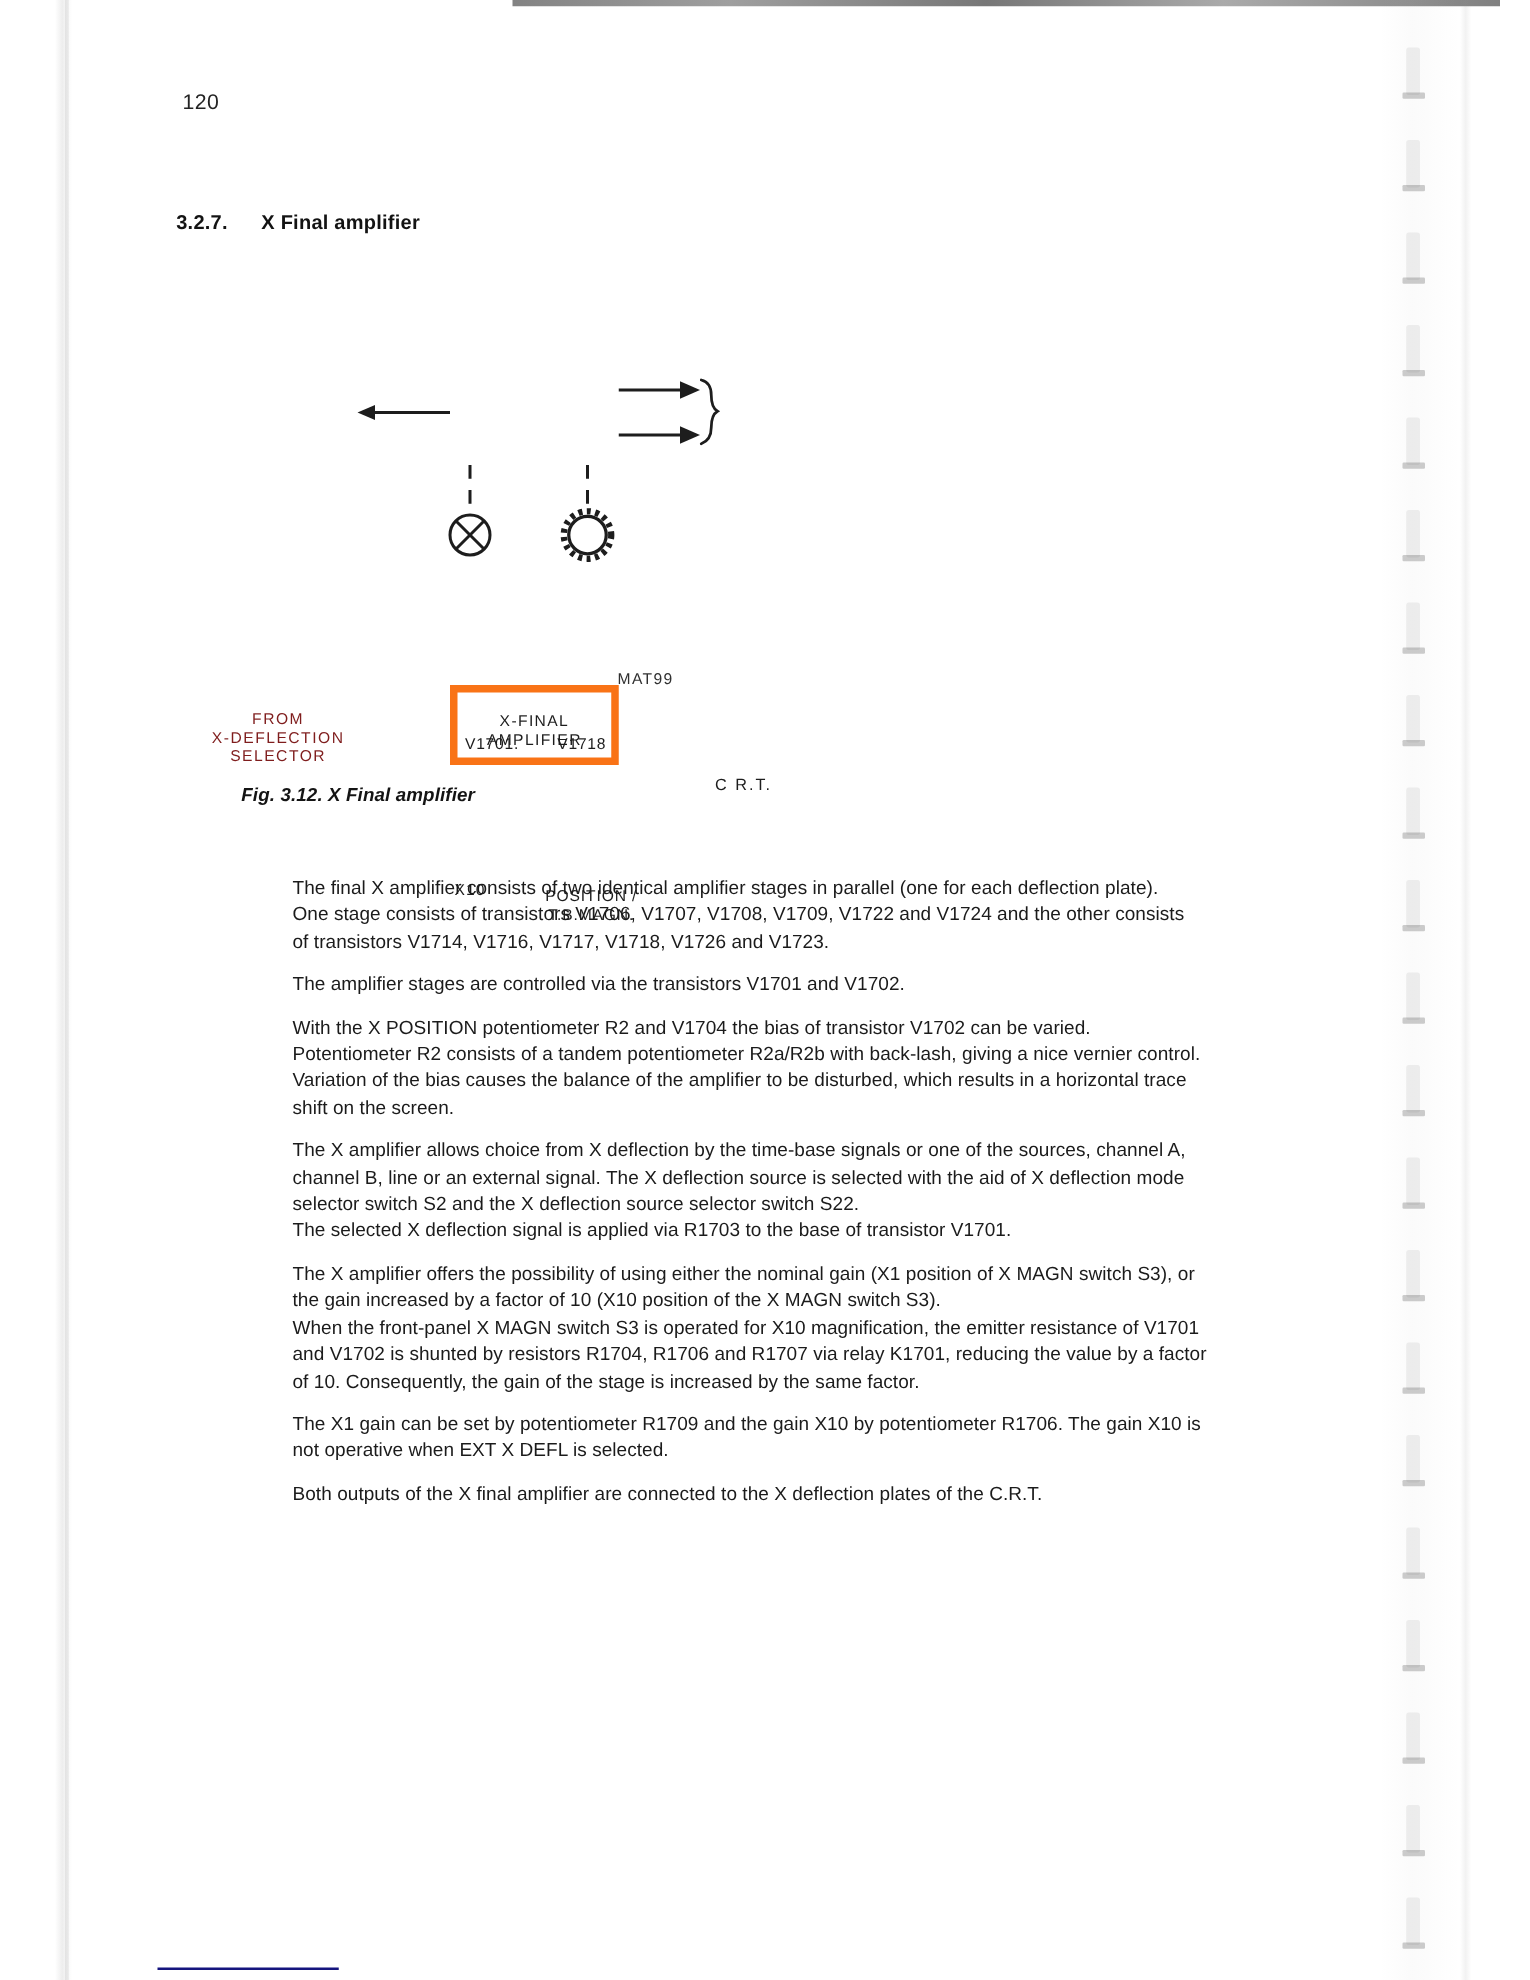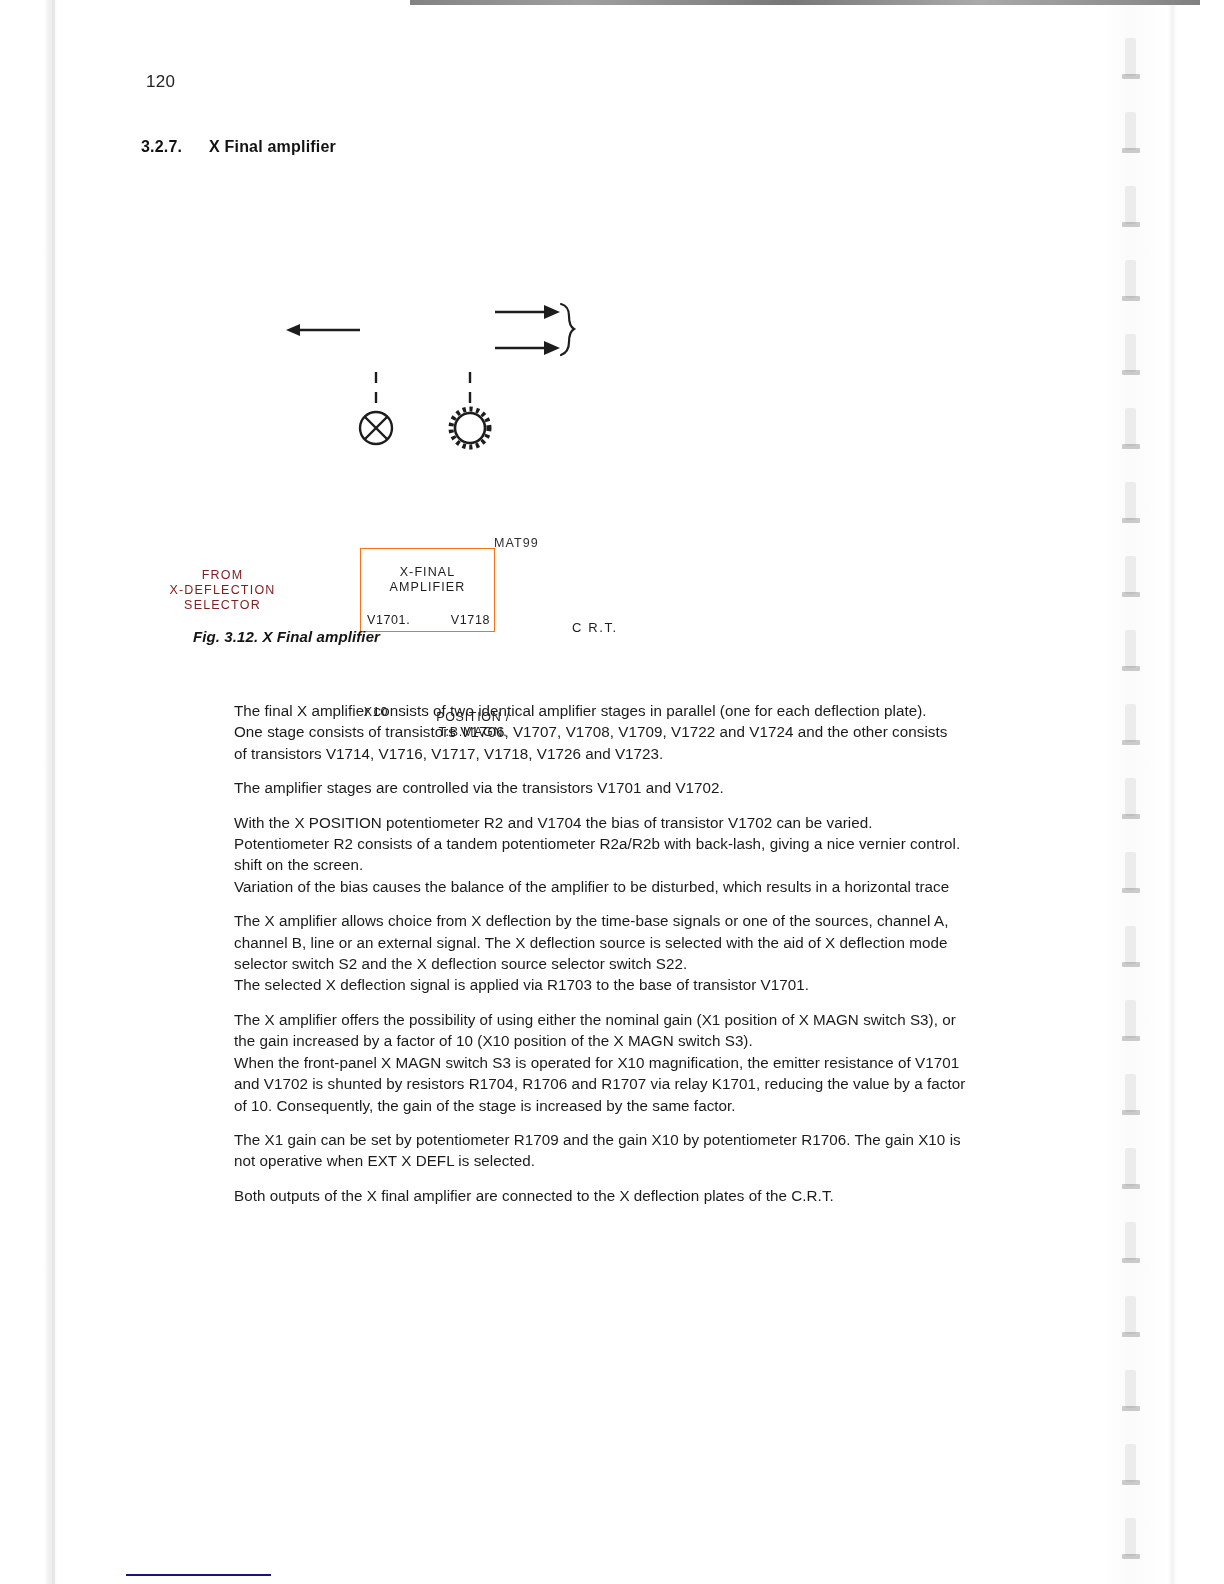--- a/index.html
+++ b/index.html
@@ -83,34 +83,34 @@
     color: #242424;
   }
   .section-head {
     position: absolute;
     left: 141px; top: 138px;
     font-size: 16px;
     font-weight: bold;
     color: #131313;
     white-space: nowrap;
   }
-  .section-head .sec-num { display: inline-block; width: 68px; letter-spacing: .2px;}
+  .section-head .sec-num { display: inline-block; width: 68px; letter-spacing: .2px; margin-top: 32px;}
   .section-head .sec-title { letter-spacing: .2px; }
 
   
   .figure {
     position: absolute;
     left: 0px; top: 260px;
     width: 700px; height: 320px;
   }
   .fig-box {
     position: absolute;
     left: 360px; top: 288px;
-    width: 135px; height: 84px;
-    border: 1px solid #f97316;
+    width: 135px; height: 64px;
+    border: 6px solid #f97316;
     box-sizing: border-box;
     background: #fff;
   }
   .fig-box-title {
     position: absolute;
     left: 0; right: 0; top: 16px;
     text-align: center;
     font-size: 12.5px;
     letter-spacing: 1.1px;
     line-height: 15px;
@@ -360,22 +360,22 @@
         <span class="ln">The final X amplifier consists of two identical amplifier stages in parallel (one for each deflection plate).</span>
         <span class="ln">One stage consists of transistors V1706, V1707, V1708, V1709, V1722 and V1724 and the other consists</span>
         <span class="ln">of transistors V1714, V1716, V1717, V1718, V1726 and V1723.</span>
       </div>
       <div class="para">
         <span class="ln">The amplifier stages are controlled via the transistors V1701 and V1702.</span>
       </div>
       <div class="para">
         <span class="ln">With the X POSITION potentiometer R2 and V1704 the bias of transistor V1702 can be varied.</span>
         <span class="ln">Potentiometer R2 consists of a tandem potentiometer R2a/R2b with back-lash, giving a nice vernier control.</span>
+        <span class="ln">Variation of the bias causes the balance of the amplifier to be disturbed, which results in a horizontal trace</span>
         <span class="ln">shift on the screen.</span>
-        <span class="ln">Variation of the bias causes the balance of the amplifier to be disturbed, which results in a horizontal trace</span>
       </div>
       <div class="para">
         <span class="ln">The X amplifier allows choice from X deflection by the time-base signals or one of the sources, channel A,</span>
         <span class="ln">channel B, line or an external signal. The X deflection source is selected with the aid of X deflection mode</span>
         <span class="ln">selector switch S2 and the X deflection source selector switch S22.</span>
         <span class="ln">The selected X deflection signal is applied via R1703 to the base of transistor V1701.</span>
       </div>
       <div class="para">
         <span class="ln">The X amplifier offers the possibility of using either the nominal gain (X1 position of X MAGN switch S3), or</span>
         <span class="ln">the gain increased by a factor of 10 (X10 position of the X MAGN switch S3).</span>

